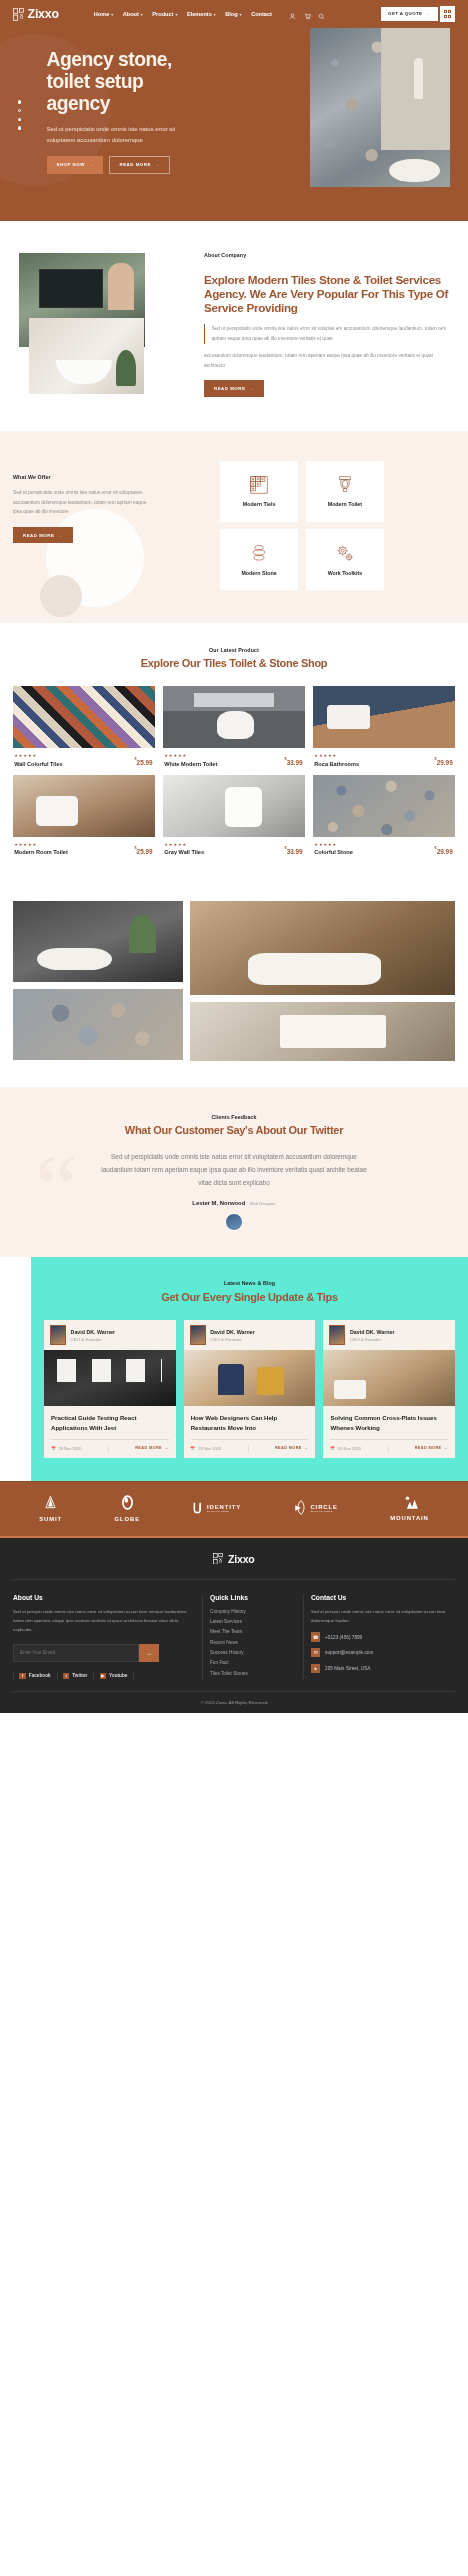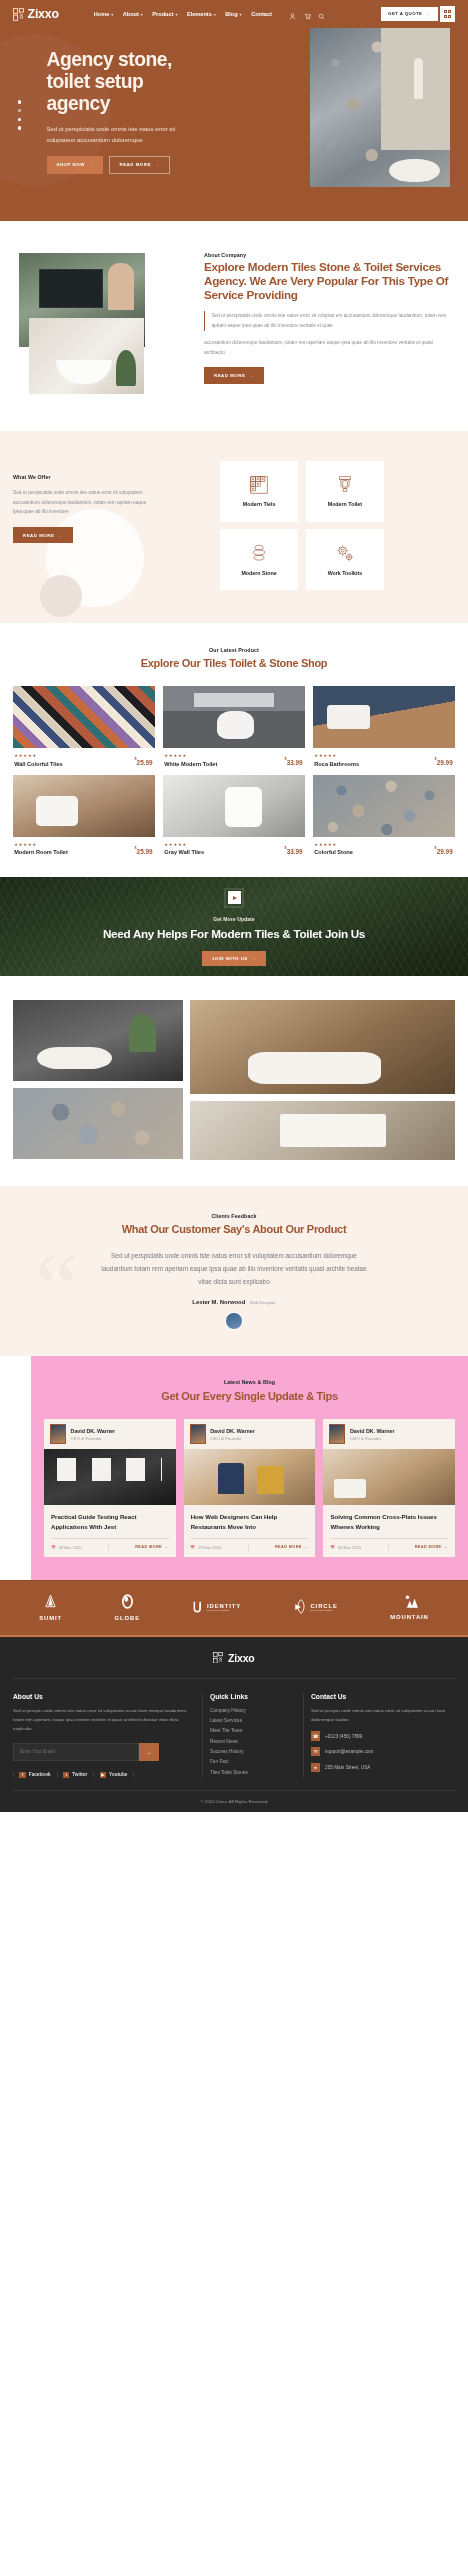--- a/index.html
+++ b/index.html
@@ -147,21 +147,21 @@
   .about-img-b .bowl {
     position:absolute; left: 27px; bottom: 10.5px; width: 56px; height: 23.4px;
     background:#fbfbf9; border-radius: 0 0 28px 28px;
   }
   .about-img-b .plant {
     position:absolute; right: 8.2px; bottom: 8.2px; width: 20px; height: 36px;
     background:#4f6b45; border-radius: 50% 50% 10% 10%;
   }
   .about-copy { flex: 1; padding-top: 3.5px; }
   .about-h2 {
-    font-size: 11.7px; line-height: 1.22; margin-top: 2px; color:#9e5631;
+    font-size: 11.7px; line-height: 1.22; margin-top: 15px; color:#9e5631;
     font-weight: 700; letter-spacing: -0.3px;
   }
   .about-quote {
     border-left: 1.2px solid #9e5631; padding-left: 6.4px; margin-top: 8.8px;
   }
   .about-p2 { margin-top: 7px; }
   .btn-brown {
     background:#9e5631; color:#fff; font-size: 4.4px; font-weight: 700;
     letter-spacing: 0.5px; padding: 5.9px 10px; display:inline-flex;
     align-items:center; gap:3.5px; margin-top: 9.4px; cursor:pointer; border:none;
@@ -292,21 +292,21 @@
              margin: 13px auto 0; position:relative; z-index:2;}
   .testi-name { font-size: 5.9px; font-weight: 700; color:#1f1f1f; margin-top: 10.5px; position:relative; z-index:2;}
   .testi-role { font-size: 4.1px; color:#9a9a9a; font-weight: 400; margin-left: 2.9px;}
   .avatar {
     width: 17.6px; height: 17.6px; border-radius: 50%; margin: 7px auto 0;
     background: linear-gradient(160deg,#3a5f8a,#6f93b9); border: 1.2px solid #fff;
     position:relative; z-index:2;
   }
 
   
-  .blog { background:#f9a8d4; padding: 23.4px 13px 23.4px; margin-left: 31px; }
+  .blog { background:#5eead4; padding: 23.4px 13px 23.4px; margin-left: 31px; }
   .blog-h2 { font-size: 11px; line-height: 1.25; margin-top: 4.7px; }
   .blog-grid { display:grid; grid-template-columns: repeat(3,1fr); gap: 8.2px; margin-top: 15px; }
   .bcard { background:#f7f1ec; cursor:pointer; }
   .bcard-top { display:flex; align-items:center; gap: 4.7px; padding: 5.9px 5.9px 4.7px; }
   .bavatar { width: 16px; height: 20px; background: linear-gradient(160deg,#2a3f5c,#c08a5a);
              border: 1.2px solid #9e5631; flex:0 0 auto;}
   .bname { font-size: 5.3px; font-weight: 700; color:#1f1f1f; }
   .brole { font-size: 4.4px; color:#9a9a9a; margin-top: 1.2px; }
   .bthumb { height: 56px; width:100%; }
   .bt1 { background: linear-gradient(160deg,#242424,#3d3d3d 50%,#161616); position:relative;}
@@ -635,49 +635,36 @@
           <div>
             <div class="stars">★★★★★</div>
             <div class="pname">Colorful Stone</div>
           </div>
           <div class="pprice"><sup>$</sup><span>29.99</span></div>
         </div>
       </div>
     </div>
   </div>
 
-  <div class="cta">
-    <div class="play-outer">
-      <div class="play-inner">
-          <i></i>
-        </div>
-    </div>
-    <div class="cta-label">Get More Update</div>
-    <div class="cta-h2">Need Any Helps For Modern Tiles &amp; Toilet Join Us</div>
-    <div class="btn-solid cta-btn">
-      <span>JOIN WITH US</span>
-      <span>→</span>
-    </div>
-  </div>
 
   <div class="gallery">
     <div class="g-left">
       <div class="g1"></div>
       <div class="g2"></div>
     </div>
     <div class="g-right">
       <div class="g3"></div>
       <div class="g4"></div>
     </div>
   </div>
 
   <div class="testi">
     <div class="quote-ghost">“</div>
     <div class="sec-label">Clients Feedback</div>
-    <div class="testi-h2 sec-title">What Our Customer Say's About Our Product</div>
+    <div class="testi-h2 sec-title">What Our Customer Say's About Our Twitter</div>
     <div class="testi-q">Sed ut perspiciatis unde omnis iste natus error sit voluptatem accusantium doloremque laudantium totam rem aperiam eaque ipsa quae ab illo inventore veritatis quasi archite beatae vitae dicta sunt explicabo</div>
     <div class="testi-name">
       <span>Lester M. Norwood</span>
       <span class="testi-role">Web Designer</span>
     </div>
     <div class="avatar"></div>
   </div>
 
   <div class="blog">
     <div class="center">

